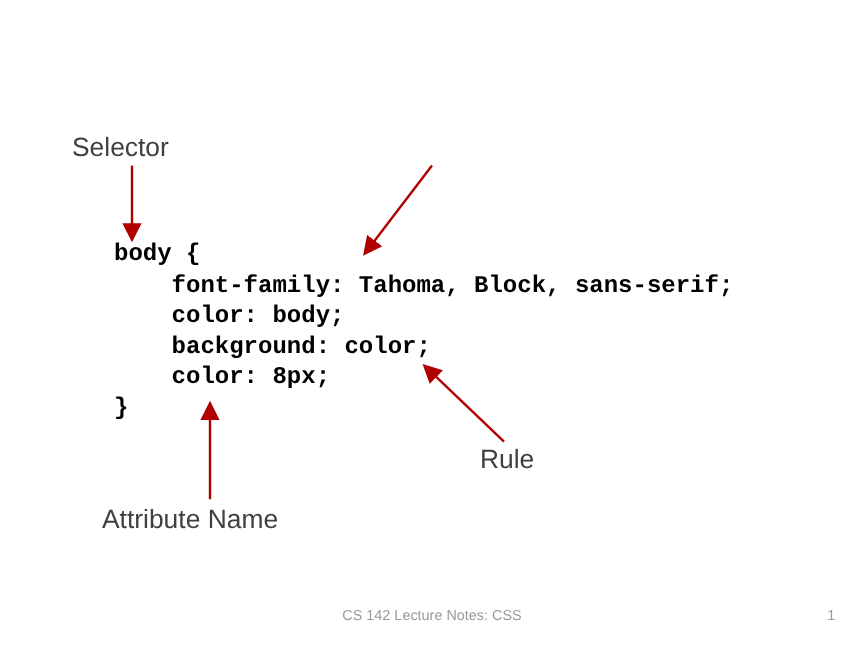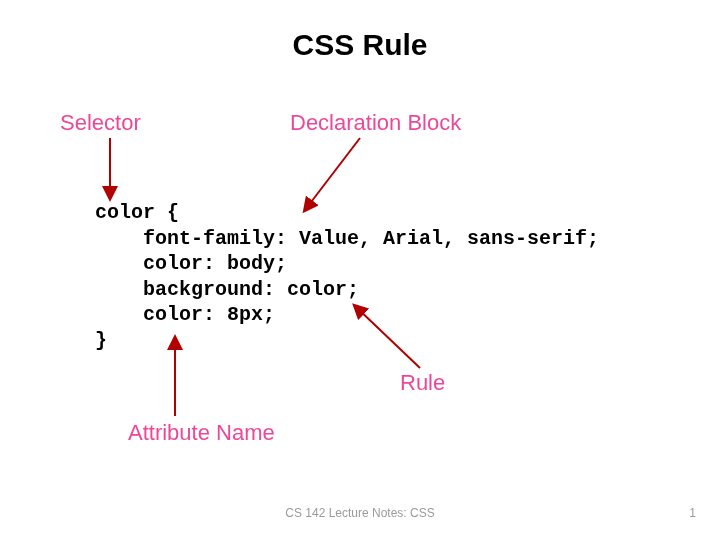--- a/index.html
+++ b/index.html
@@ -22,26 +22,26 @@
     top: 28px;
     left: 0;
     width: 720px;
     text-align: center;
     font-weight: bold;
     font-size: 30px;
   }
   .label {
     position: absolute;
     font-size: 22px;
-    color: #ec4899;
+    color: #404040;
   }
   .lbl-selector { top: 110px; left: 60px; }
   .lbl-decl     { top: 110px; left: 290px; }
   .lbl-value    { top: 370px; left: 400px; }
-  .lbl-attr     { top: 420px; left: 85px; margin-left: 43px; }
+  .lbl-attr     { top: 420px; left: 85px; }
 
   .code {
     position: absolute;
     top: 200px;
     left: 95px;
     font-family: "Courier New", Courier, monospace;
     font-size: 20px;
     font-weight: bold;
     line-height: 1.28;
     white-space: pre;
@@ -71,29 +71,27 @@
     right: 24px;
     font-size: 12px;
     color: #9a9a9a;
   }
 </style>
 </head>
 <body>
 
 <div class="slide">
 
-  <div class="title">CSS Rule</div>
 
   <div class="label lbl-selector">Selector</div>
-  <div class="label lbl-decl">Declaration Block</div>
   <div class="label lbl-value">Rule</div>
   <div class="label lbl-attr">Attribute Name</div>
 
-  <div class="code"><span>color {</span>
-<span>    font-family: Value, Arial, sans-serif;</span>
+  <div class="code"><span>body {</span>
+<span>    font-family: Tahoma, Block, sans-serif;</span>
 <span>    color: body;</span>
 <span>    background: color;</span>
 <span>    color: 8px;</span>
 <span>}</span></div>
 
   <svg class="arrows" width="720" height="540">
     <defs>
       <marker id="ah" markerWidth="8" markerHeight="8" refX="6" refY="4" orient="auto">
         <path d="M0,0 L8,4 L0,8 Z" fill="#b00000"></path>
       </marker>

